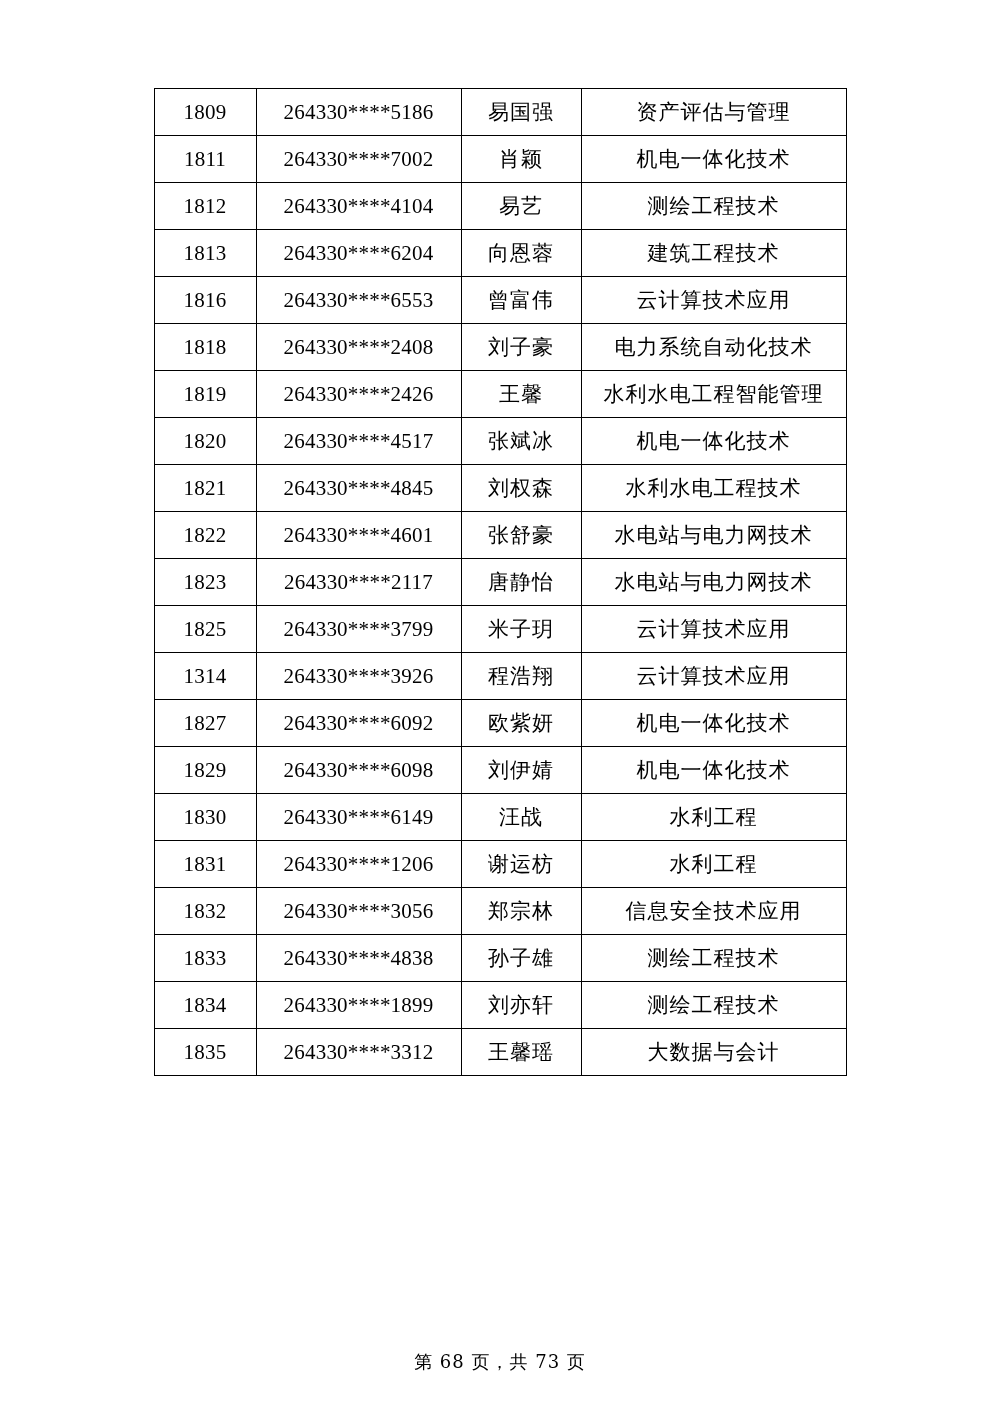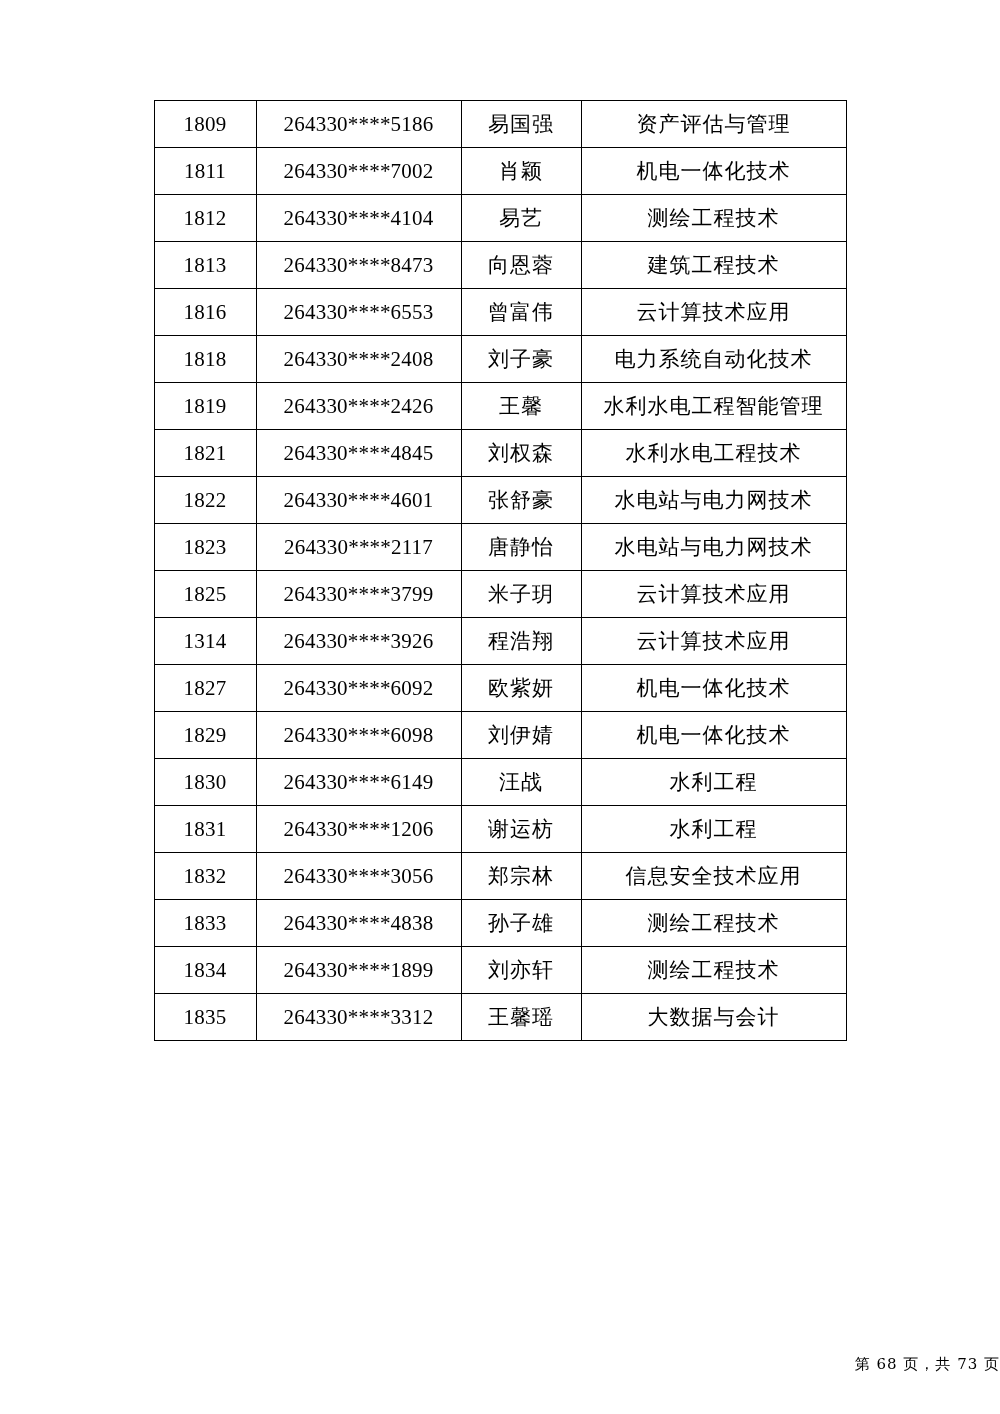--- a/index.html
+++ b/index.html
@@ -16,21 +16,21 @@
   }
   .page {
     width: 1000px;
     height: 1414px;
     box-sizing: border-box;
     padding: 88px 0 0 0;
     position: relative;
   }
   table.roster {
     border-collapse: collapse;
-    margin: 12px auto;
+    margin: 0 auto;
     width: 692px;
     table-layout: fixed;
   }
   table.roster td {
     border: 1px solid #000000;
     height: 46px;
     text-align: center;
     vertical-align: middle;
     font-size: 21px;
     line-height: 1.15;
@@ -49,22 +49,22 @@
   td.name, td.major {
     font-family: "DejaVu Serif", "Liberation Serif", serif;
     font-size: 20px;
     letter-spacing: 1px;
   }
   .footer {
     position: absolute;
     left: 0;
     right: 0;
     bottom: 40px;
-    text-align: right;
-    font-size: 15px;
+    text-align: center;
+    font-size: 18px;
     font-family: "DejaVu Serif", "Liberation Serif", serif;
     letter-spacing: 1px;
   }
 </style>
 </head>
 <body>
 
 <div class="page">
 
   <table class="roster">
@@ -88,21 +88,21 @@
           <td class="major">机电一体化技术</td>
         </tr>
         <tr>
           <td class="seq">1812</td>
           <td class="id">264330****4104</td>
           <td class="name">易艺</td>
           <td class="major">测绘工程技术</td>
         </tr>
         <tr>
           <td class="seq">1813</td>
-          <td class="id">264330****8473</td>
+          <td class="id">264330****6204</td>
           <td class="name">向恩蓉</td>
           <td class="major">建筑工程技术</td>
         </tr>
         <tr>
           <td class="seq">1816</td>
           <td class="id">264330****6553</td>
           <td class="name">曾富伟</td>
           <td class="major">云计算技术应用</td>
         </tr>
         <tr>
@@ -111,20 +111,26 @@
           <td class="name">刘子豪</td>
           <td class="major">电力系统自动化技术</td>
         </tr>
         <tr>
           <td class="seq">1819</td>
           <td class="id">264330****2426</td>
           <td class="name">王馨</td>
           <td class="major">水利水电工程智能管理</td>
         </tr>
         <tr>
+          <td class="seq">1820</td>
+          <td class="id">264330****4517</td>
+          <td class="name">张斌冰</td>
+          <td class="major">机电一体化技术</td>
+        </tr>
+        <tr>
           <td class="seq">1821</td>
           <td class="id">264330****4845</td>
           <td class="name">刘权森</td>
           <td class="major">水利水电工程技术</td>
         </tr>
         <tr>
           <td class="seq">1822</td>
           <td class="id">264330****4601</td>
           <td class="name">张舒豪</td>
           <td class="major">水电站与电力网技术</td>

